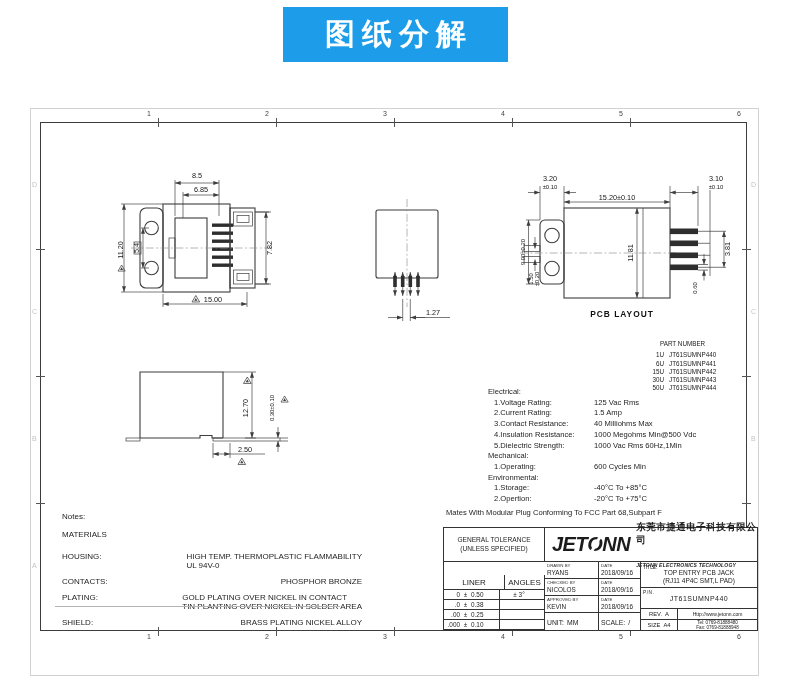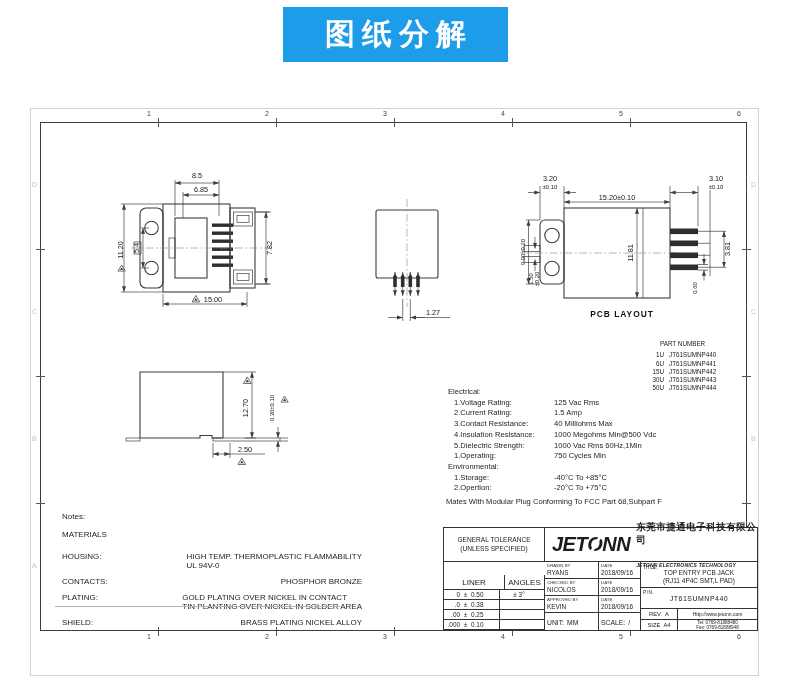--- a/index.html
+++ b/index.html
@@ -34,21 +34,21 @@
   svg .dts { font-size:5.9px; fill:#161616; }
   svg .cap { font-size:8.4px; font-weight:bold; fill:#111; letter-spacing:1px; }
 
   
   .parts { left:646px; top:340px; font-size:6.3px; line-height:8.3px; color:#222; }
   .parts .pt { margin-left:14px; margin-bottom:3px; }
   .parts .code { display:inline-block; width:18px; text-align:right; margin-right:5px; }
 
   
   .specs { left:448px; top:387px; width:268px; font-size:7.6px; line-height:10.7px; color:#1d1d1d; }
-  .specs .row .lbl { display:inline-block; width:104px; }
+  .specs .row .lbl { display:inline-block; width:104px;margin-left:40px; }
   .specs .row.item { padding-left:6px; }
   .specs .row.item .lbl { width:100px; }
   .specs .foot { margin-top:3px; margin-left:-2px; }
 
   
   .notes { left:62px; top:512px; width:300px; font-size:8px; color:#1d1d1d; }
   .notes .ttl { margin-bottom:9px; }
   .notes .mat { margin-bottom:13px; }
   .notes .nrow { display:flex; margin-bottom:7px;justify-content:space-between; }
   .notes .nlbl { width:58px; flex:none; }
@@ -315,21 +315,22 @@
     <div><span class="code">50U</span><span>JT61SUMNP444</span></div>
   </div>
 
   <div class="abs specs">
     <div class="row"><span class="lbl">Electrical:</span><span></span></div>
     <div class="row item"><span class="lbl">1.Voltage Rating:</span><span>125 Vac Rms</span></div>
     <div class="row item"><span class="lbl">2.Current Rating:</span><span>1.5 Amp</span></div>
     <div class="row item"><span class="lbl">3.Contact Resistance:</span><span>40 Milliohms Max</span></div>
     <div class="row item"><span class="lbl">4.Insulation Resistance:</span><span>1000 Megohms Min@500 Vdc</span></div>
     <div class="row item"><span class="lbl">5.Dielectric Strength:</span><span>1000 Vac Rms 60Hz,1Min</span></div>
-    <div class="row item"><span class="lbl">1.Operating:</span><span>750 Cycles Min</span></div>
+    <div class="row"><span class="lbl">Mechanical:</span><span></span></div>
+    <div class="row item"><span class="lbl">1.Operating:</span><span>600 Cycles Min</span></div>
     <div class="row"><span class="lbl">Environmental:</span><span></span></div>
     <div class="row item"><span class="lbl">1.Storage:</span><span>-40°C To +85°C</span></div>
     <div class="row item"><span class="lbl">2.Opertion:</span><span>-20°C To +75°C</span></div>
     <div class="foot">Mates With Modular Plug Conforming To FCC Part 68,Subpart F</div>
   </div>
 
   <div class="abs notes">
     <div class="ttl">Notes:</div>
     <div class="mat">MATERIALS</div>
     <div class="nrow">

